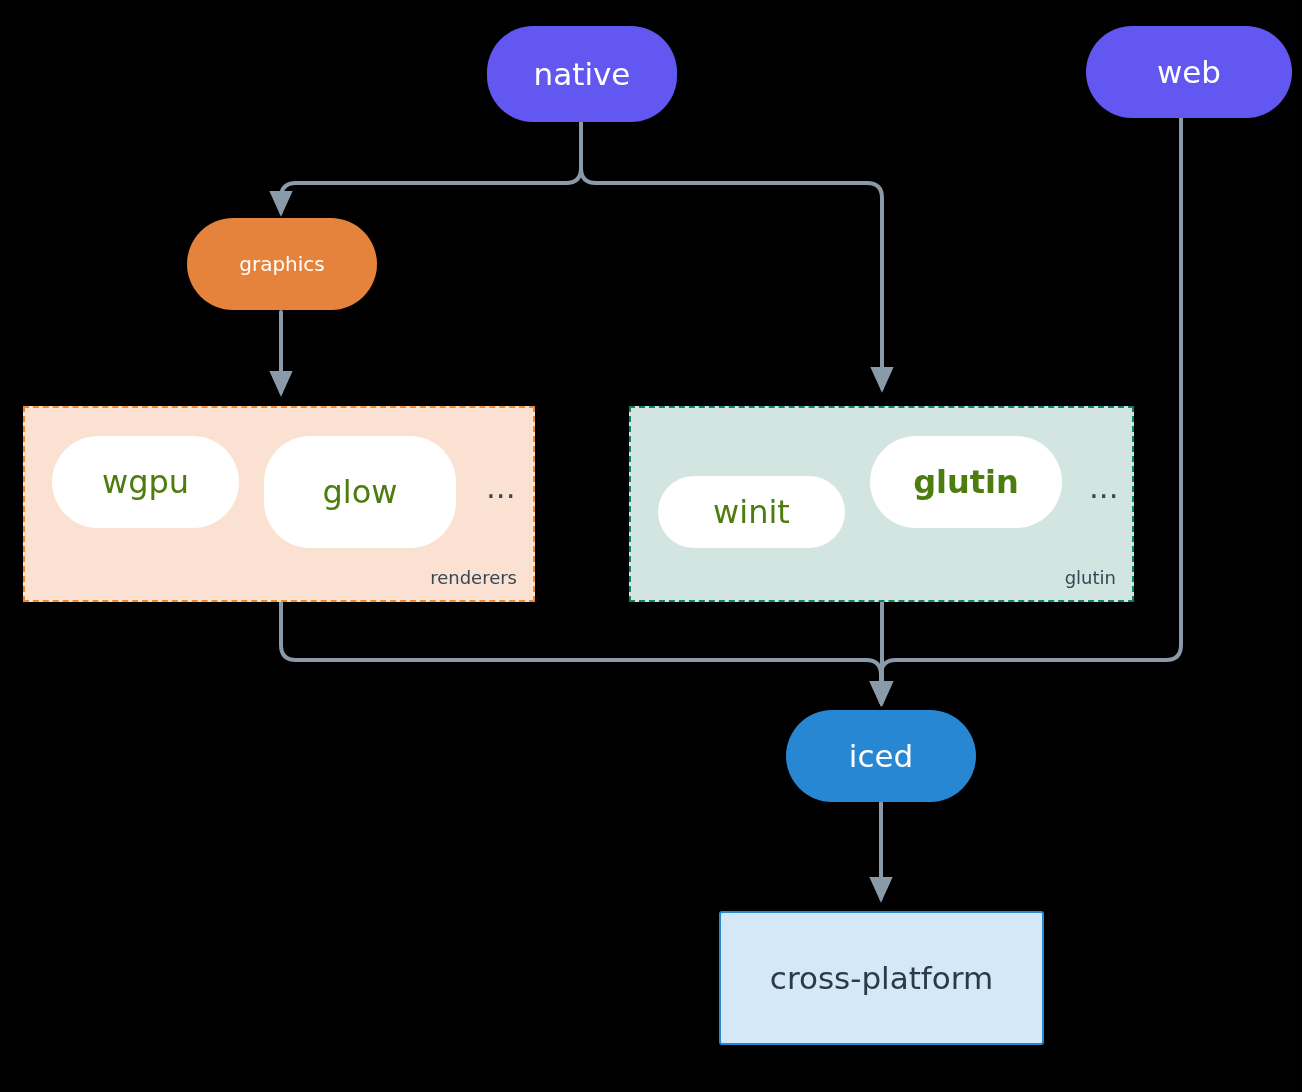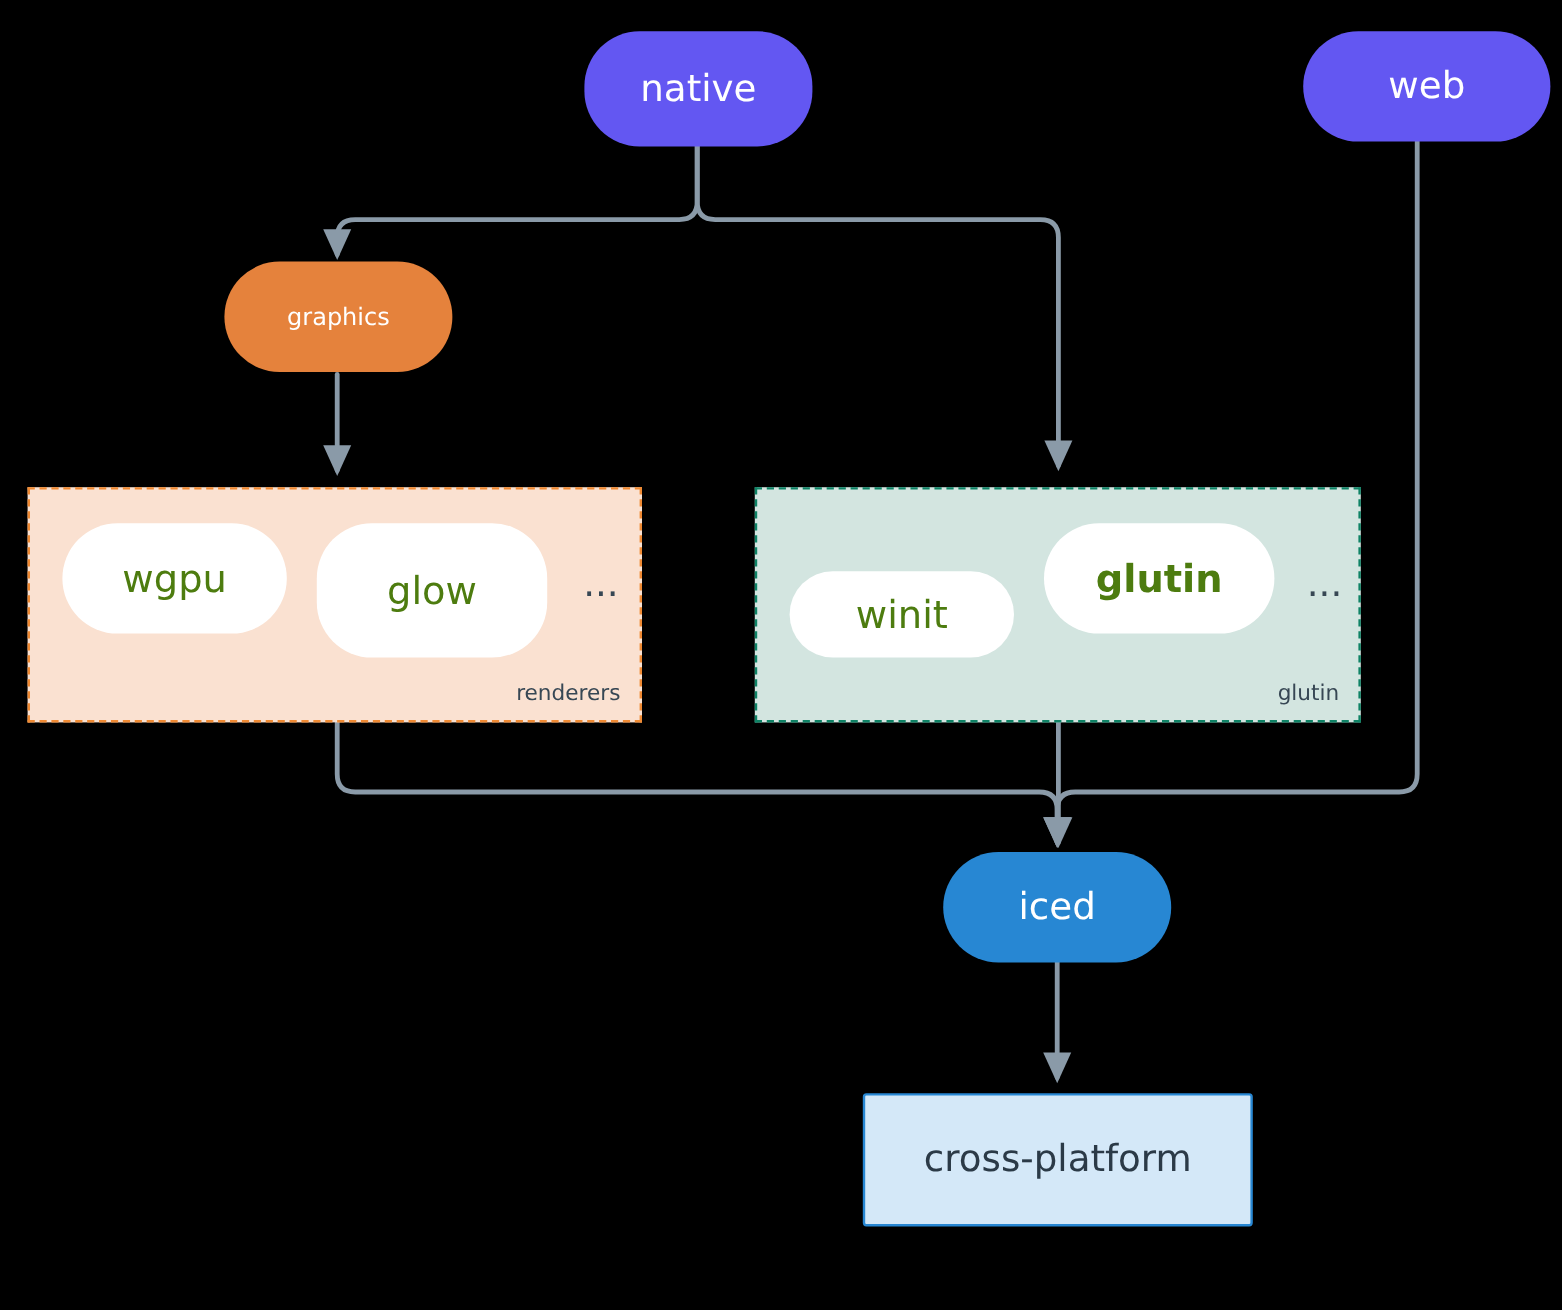--- a/index.html
+++ b/index.html
@@ -156,17 +156,17 @@
       <span>glutin</span>
     </div>
     <div class="ellipsis" style="left:458px; top:64px;">...</div>
     <div class="group-label">glutin</div>
   </div>
 
   <div class="node pill-blue" style="left:786px; top:710px; width:190px; height:92px;">
     <span>iced</span>
   </div>
 
-  <div class="node rect-blue" style="left:719px; top:911px; width:325px; height:111px;">
+  <div class="node rect-blue" style="left:719px; top:911px; width:325px; height:134px;">
     <span>cross-platform</span>
   </div>
 
 </div>
 
 </body></html>

